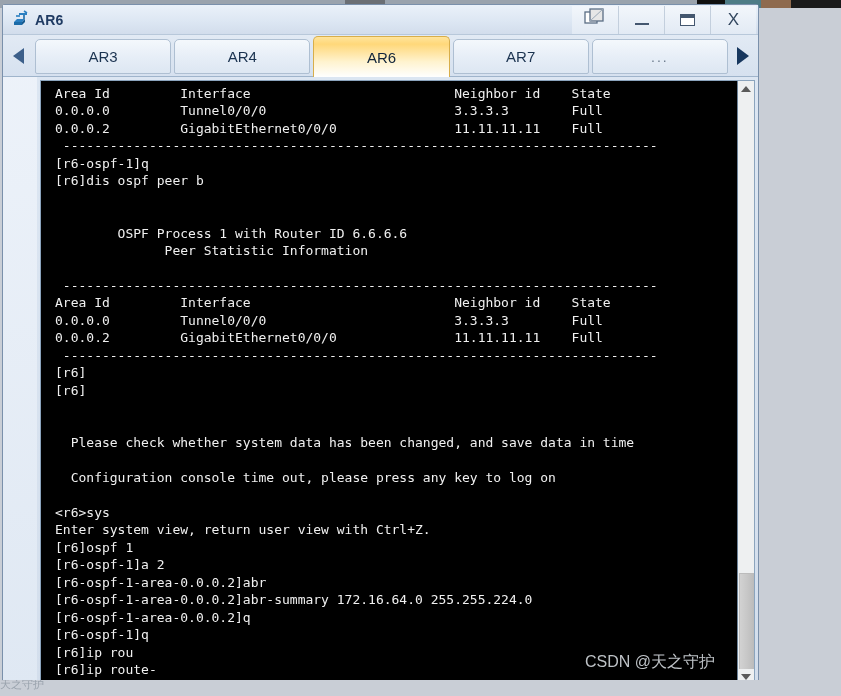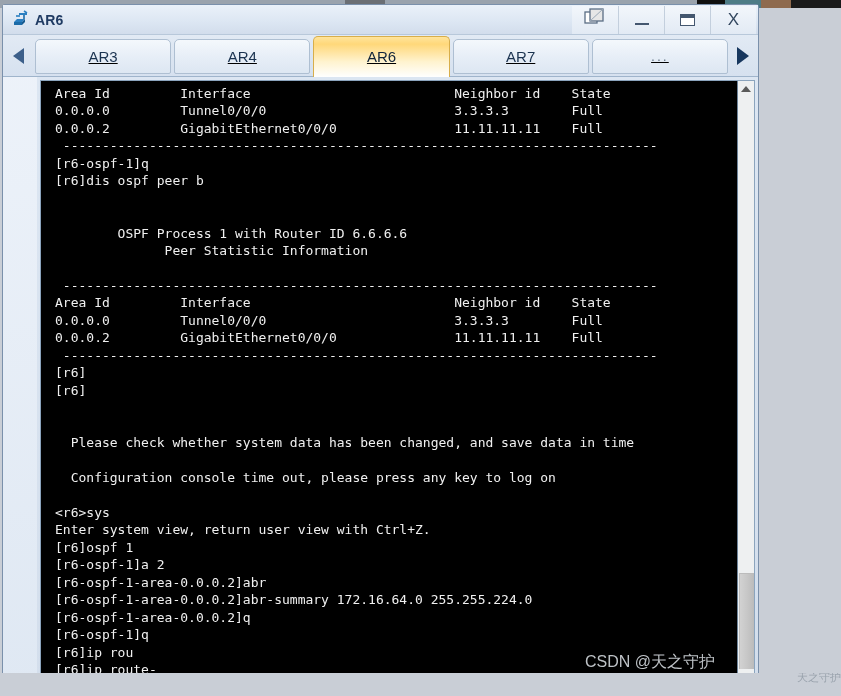--- a/index.html
+++ b/index.html
@@ -69,24 +69,23 @@
   .winbtn .maxbox {
     width: 15px; height: 12px; border: 1.6px solid #44576f; background: #fff;
     border-top-width: 4px;
   }
 
   
   #tabstrip {
     position: relative;
     height: 42px;
     background: linear-gradient(to bottom, #e2eaf4 0%, #d6e1ef 100%);
-    display: flex; align-items: center;
+    display: flex; align-items: flex-start;
     padding: 0 0 0 0;
     border-bottom: 1px solid #9fb4cb;
-    text-decoration: underline;
   }
   .scroll-arrow {
     width: 30px; height: 42px;
     display: flex; align-items: center; justify-content: center;
     cursor: default;
     flex: 0 0 auto;
   }
   .scroll-arrow .tri-l {
     width: 0; height: 0;
     border-top: 8px solid transparent;
@@ -210,27 +209,26 @@
     color: #d8dde2;
     opacity: 0.88;
     white-space: nowrap;
     pointer-events: none;
   }
 
   
   #bottom-caption {
     position: absolute;
     left: 0; right: 0; bottom: 0;
-    height: 23px;
-    overflow: hidden;
-    text-align: right;
+    height: 16px;
+    overflow: hidden;
+    text-align: left;
     font-size: 11px;
     color: #9aa3ad;
     background: #c9ced6;
-    padding-left: 44px;
   }
   #bottom-caption span { display: inline-block; transform: translateY(-3px); }
 </style>
 </head>
 <body>
 
 <div id="desktop-sliver">
   <div class="blk b1"></div>
   <div class="blk b2"></div>
   <div class="blk b3"></div>

